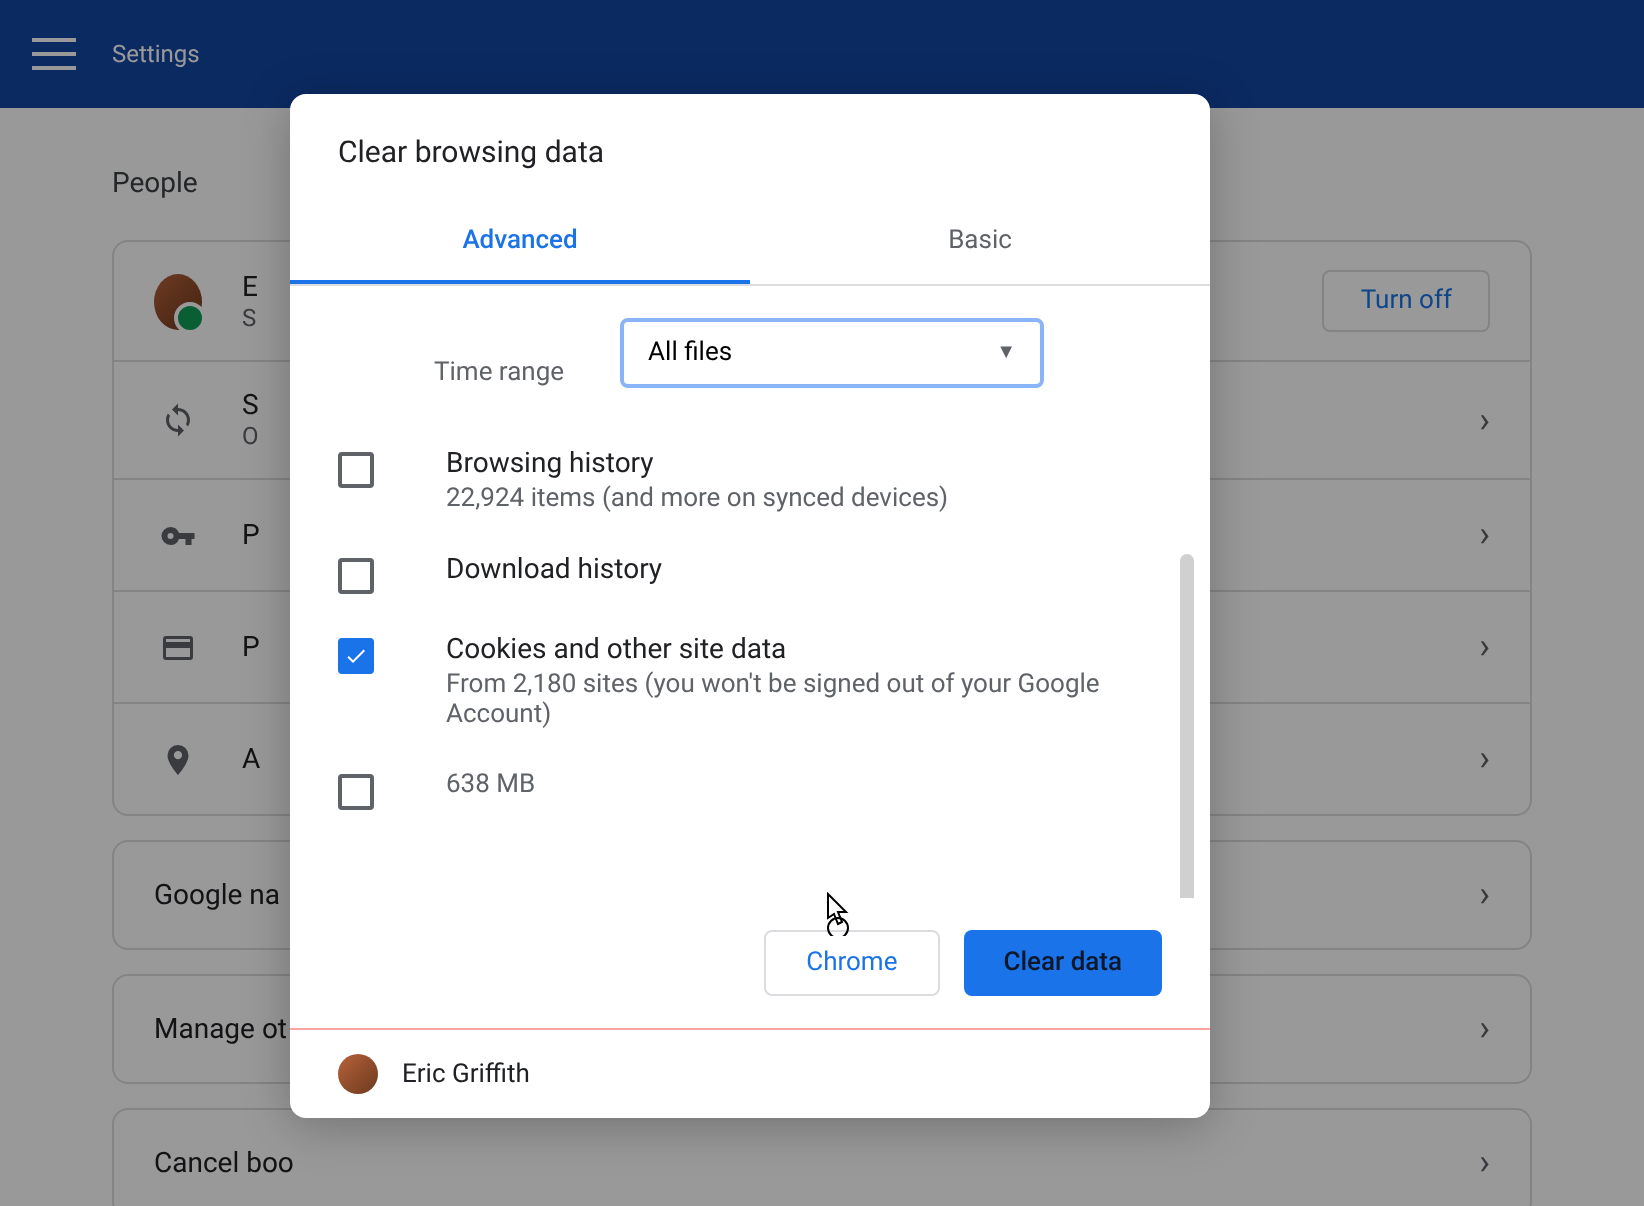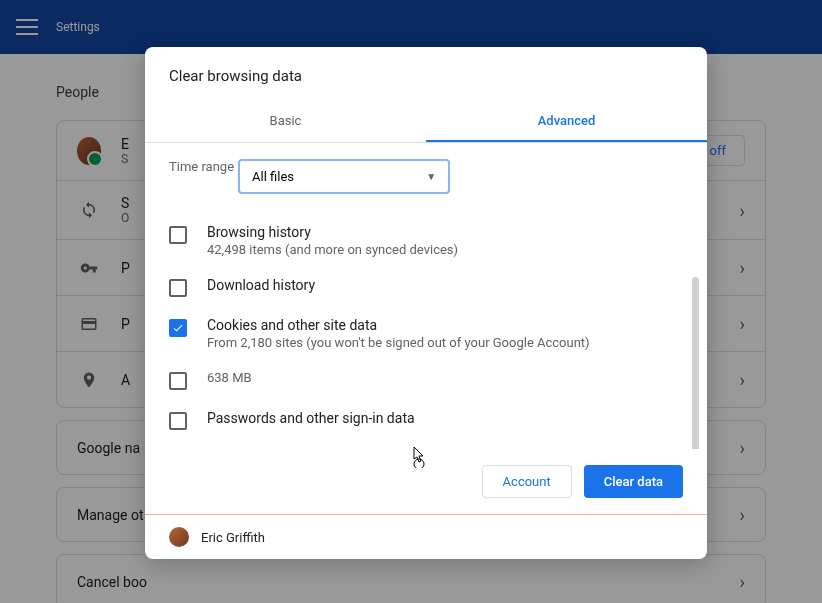--- a/index.html
+++ b/index.html
@@ -18,42 +18,42 @@
     .row + .row { border-top: 1px solid #dadce0; }
     .row-icon { width: 24px; height: 24px; margin-right: 20px; display: flex; align-items: center; justify-content: center; }
     .row-text { flex: 1; font-size: 14px; color: #202124; }
     .row-sub { font-size: 12px; color: #5f6368; }
     .row-chevron { color: #5f6368; font-size: 18px; }
     .avatar { width: 28px; height: 28px; border-radius: 50%; background: linear-gradient(135deg,#b8623a,#6b3a1f); position: relative; }
     .avatar::after { content:''; position:absolute; bottom:-2px; right:-2px; width:12px; height:12px; border-radius:50%; background:#0f9d58; border:2px solid #fff; }
     .btn-outline { border: 1px solid #dadce0; background: #fff; color: #1a73e8; font-size: 13px; padding: 7px 18px; border-radius: 4px; cursor: pointer; }
     .simple-row { padding: 16px 20px; font-size: 14px; color: #202124; display:flex; align-items:center; justify-content:space-between; border:1px solid #dadce0; border-radius:8px; margin-bottom:12px; }
     
-    .dialog { position: absolute; top: 47px; left: 145px; width: 562px; height: 512px; background: #fff; border-radius: 8px; box-shadow: 0 4px 24px rgba(0,0,0,0.25); z-index: 10; display: flex; flex-direction: column; overflow: hidden; }
+    .dialog { position: absolute; top: 47px; left: 145px; width: 460px; height: 512px; background: #fff; border-radius: 8px; box-shadow: 0 4px 24px rgba(0,0,0,0.25); z-index: 10; display: flex; flex-direction: column; overflow: hidden; }
     .dialog-title { font-size: 15px; color: #202124; padding: 20px 24px 16px; }
     .tabs { display: flex; border-bottom: 1px solid #dadce0; }
     .tab { flex: 1; text-align: center; padding: 12px 0; font-size: 13px; color: #5f6368; cursor: pointer; border-bottom: 2px solid transparent; }
     .tab.active { color: #1a73e8; border-bottom-color: #1a73e8; font-weight: 500; }
     
     .dialog-body { flex: 1; overflow-y: auto; padding: 16px 24px; position: relative; }
-    .time-row { display: flex; align-items: flex-start; gap: 4px; margin-bottom: 20px; }
+    .time-row { display: flex; align-items: flex-end; gap: 28px; margin-bottom: 20px; margin-left: 48px; }
     .time-label { font-size: 13px; color: #5f6368; }
     .select { border: 2px solid #8ab4f8; border-radius: 4px; padding: 8px 12px; width: 212px; display: flex; justify-content: space-between; align-items: center; font-size: 13px; cursor: pointer; background: #fff; }
     .select-arrow { font-size: 10px; color: #5f6368; }
     
-    .check-row { display: flex; align-items: flex-start; padding: 10px 0; gap: 20px; }
+    .check-row { display: flex; align-items: flex-start; padding: 10px 0; gap: 36px; }
     .checkbox { width: 18px; height: 18px; border: 2px solid #5f6368; border-radius: 2px; flex-shrink: 0; margin-top: 2px; display: flex; align-items: center; justify-content: center; cursor: pointer; }
     .checkbox.checked { background: #1a73e8; border-color: #1a73e8; color: #fff; }
     .check-text { flex: 1; }
     .check-title { font-size: 14px; color: #202124; margin-bottom: 2px; }
     .check-sub { font-size: 13px; color: #5f6368; }
     
     .dialog-footer { padding: 16px 24px; display: flex; justify-content: flex-end; gap: 12px; }
     .btn-text { border: 1px solid #dadce0; background:#fff; color: #1a73e8; font-size: 13px; padding: 8px 20px; border-radius: 4px; cursor: pointer; }
-    .btn-primary { background: #1a73e8; color: #ffffff; border: none; font-size: 13px; padding: 8px 20px; border-radius: 4px; cursor: pointer; font-weight:500; }
+    .btn-primary { background: #1a73e8; color: #0f172a; border: none; font-size: 13px; padding: 8px 20px; border-radius: 4px; cursor: pointer; font-weight:500; }
     
     .footer-account { border-top: 1px solid #fca5a5; padding: 12px 24px; display:flex; align-items:center; gap:12px; }
     .footer-avatar { width: 20px; height:20px; border-radius:50%; background: linear-gradient(135deg,#b8623a,#6b3a1f); }
     .footer-name { font-size: 13px; color:#202124; }
     
     .icon-svg { fill: #5f6368; }
     .cursor { position:absolute; left:410px; top:446px; z-index:20; font-size:18px; pointer-events:none; }
     .faux-scrollbar { position:absolute; top:134px; right:8px; width:7px; height:212px; background:#d0d0d0; border-radius:4px; z-index:11; }
   </style>
 </head>
@@ -127,38 +127,38 @@
       <span>Cancel boo</span>
       <span class="row-chevron">›</span>
     </div>
 </div>
 
 <div class="overlay"></div>
 
 <div class="dialog">
   <div class="dialog-title">Clear browsing data</div>
   <div class="tabs">
+    <div class="tab active">Advanced</div>
     <div class="tab">Basic</div>
-    <div class="tab active">Advanced</div>
   </div>
   <div class="dialog-body">
     <div class="faux-scrollbar"></div>
     <div class="time-row">
       <span class="time-label">Time range</span>
       <div class="select">
         <span>All files</span>
         <span class="select-arrow">▼</span>
       </div>
     </div>
     <div id="checklist">
         <div class="check-row">
           <div class="checkbox"></div>
           <div class="check-text">
             <div class="check-title">Browsing history</div>
-            <div class="check-sub">42,498 items (and more on synced devices)</div>
+            <div class="check-sub">22,924 items (and more on synced devices)</div>
           </div>
         </div>
         <div class="check-row">
           <div class="checkbox"></div>
           <div class="check-text">
             <div class="check-title">Download history</div>
           </div>
         </div>
         <div class="check-row">
           <div class="checkbox checked">
@@ -170,30 +170,24 @@
             <div class="check-title">Cookies and other site data</div>
             <div class="check-sub">From 2,180 sites (you won't be signed out of your Google Account)</div>
           </div>
         </div>
         <div class="check-row">
           <div class="checkbox"></div>
           <div class="check-text">
             <div class="check-sub">638 MB</div>
           </div>
         </div>
-        <div class="check-row">
-          <div class="checkbox"></div>
-          <div class="check-text">
-            <div class="check-title">Passwords and other sign-in data</div>
-          </div>
-        </div>
       </div>
   </div>
   <div class="dialog-footer">
-    <button class="btn-text">Account</button>
+    <button class="btn-text">Chrome</button>
     <button class="btn-primary">Clear data</button>
   </div>
   <div class="footer-account">
     <div class="footer-avatar"></div>
     <span class="footer-name">Eric Griffith</span>
   </div>
 </div>
 
 <div class="cursor">
   <svg width="18" height="22" viewBox="0 0 18 22">

